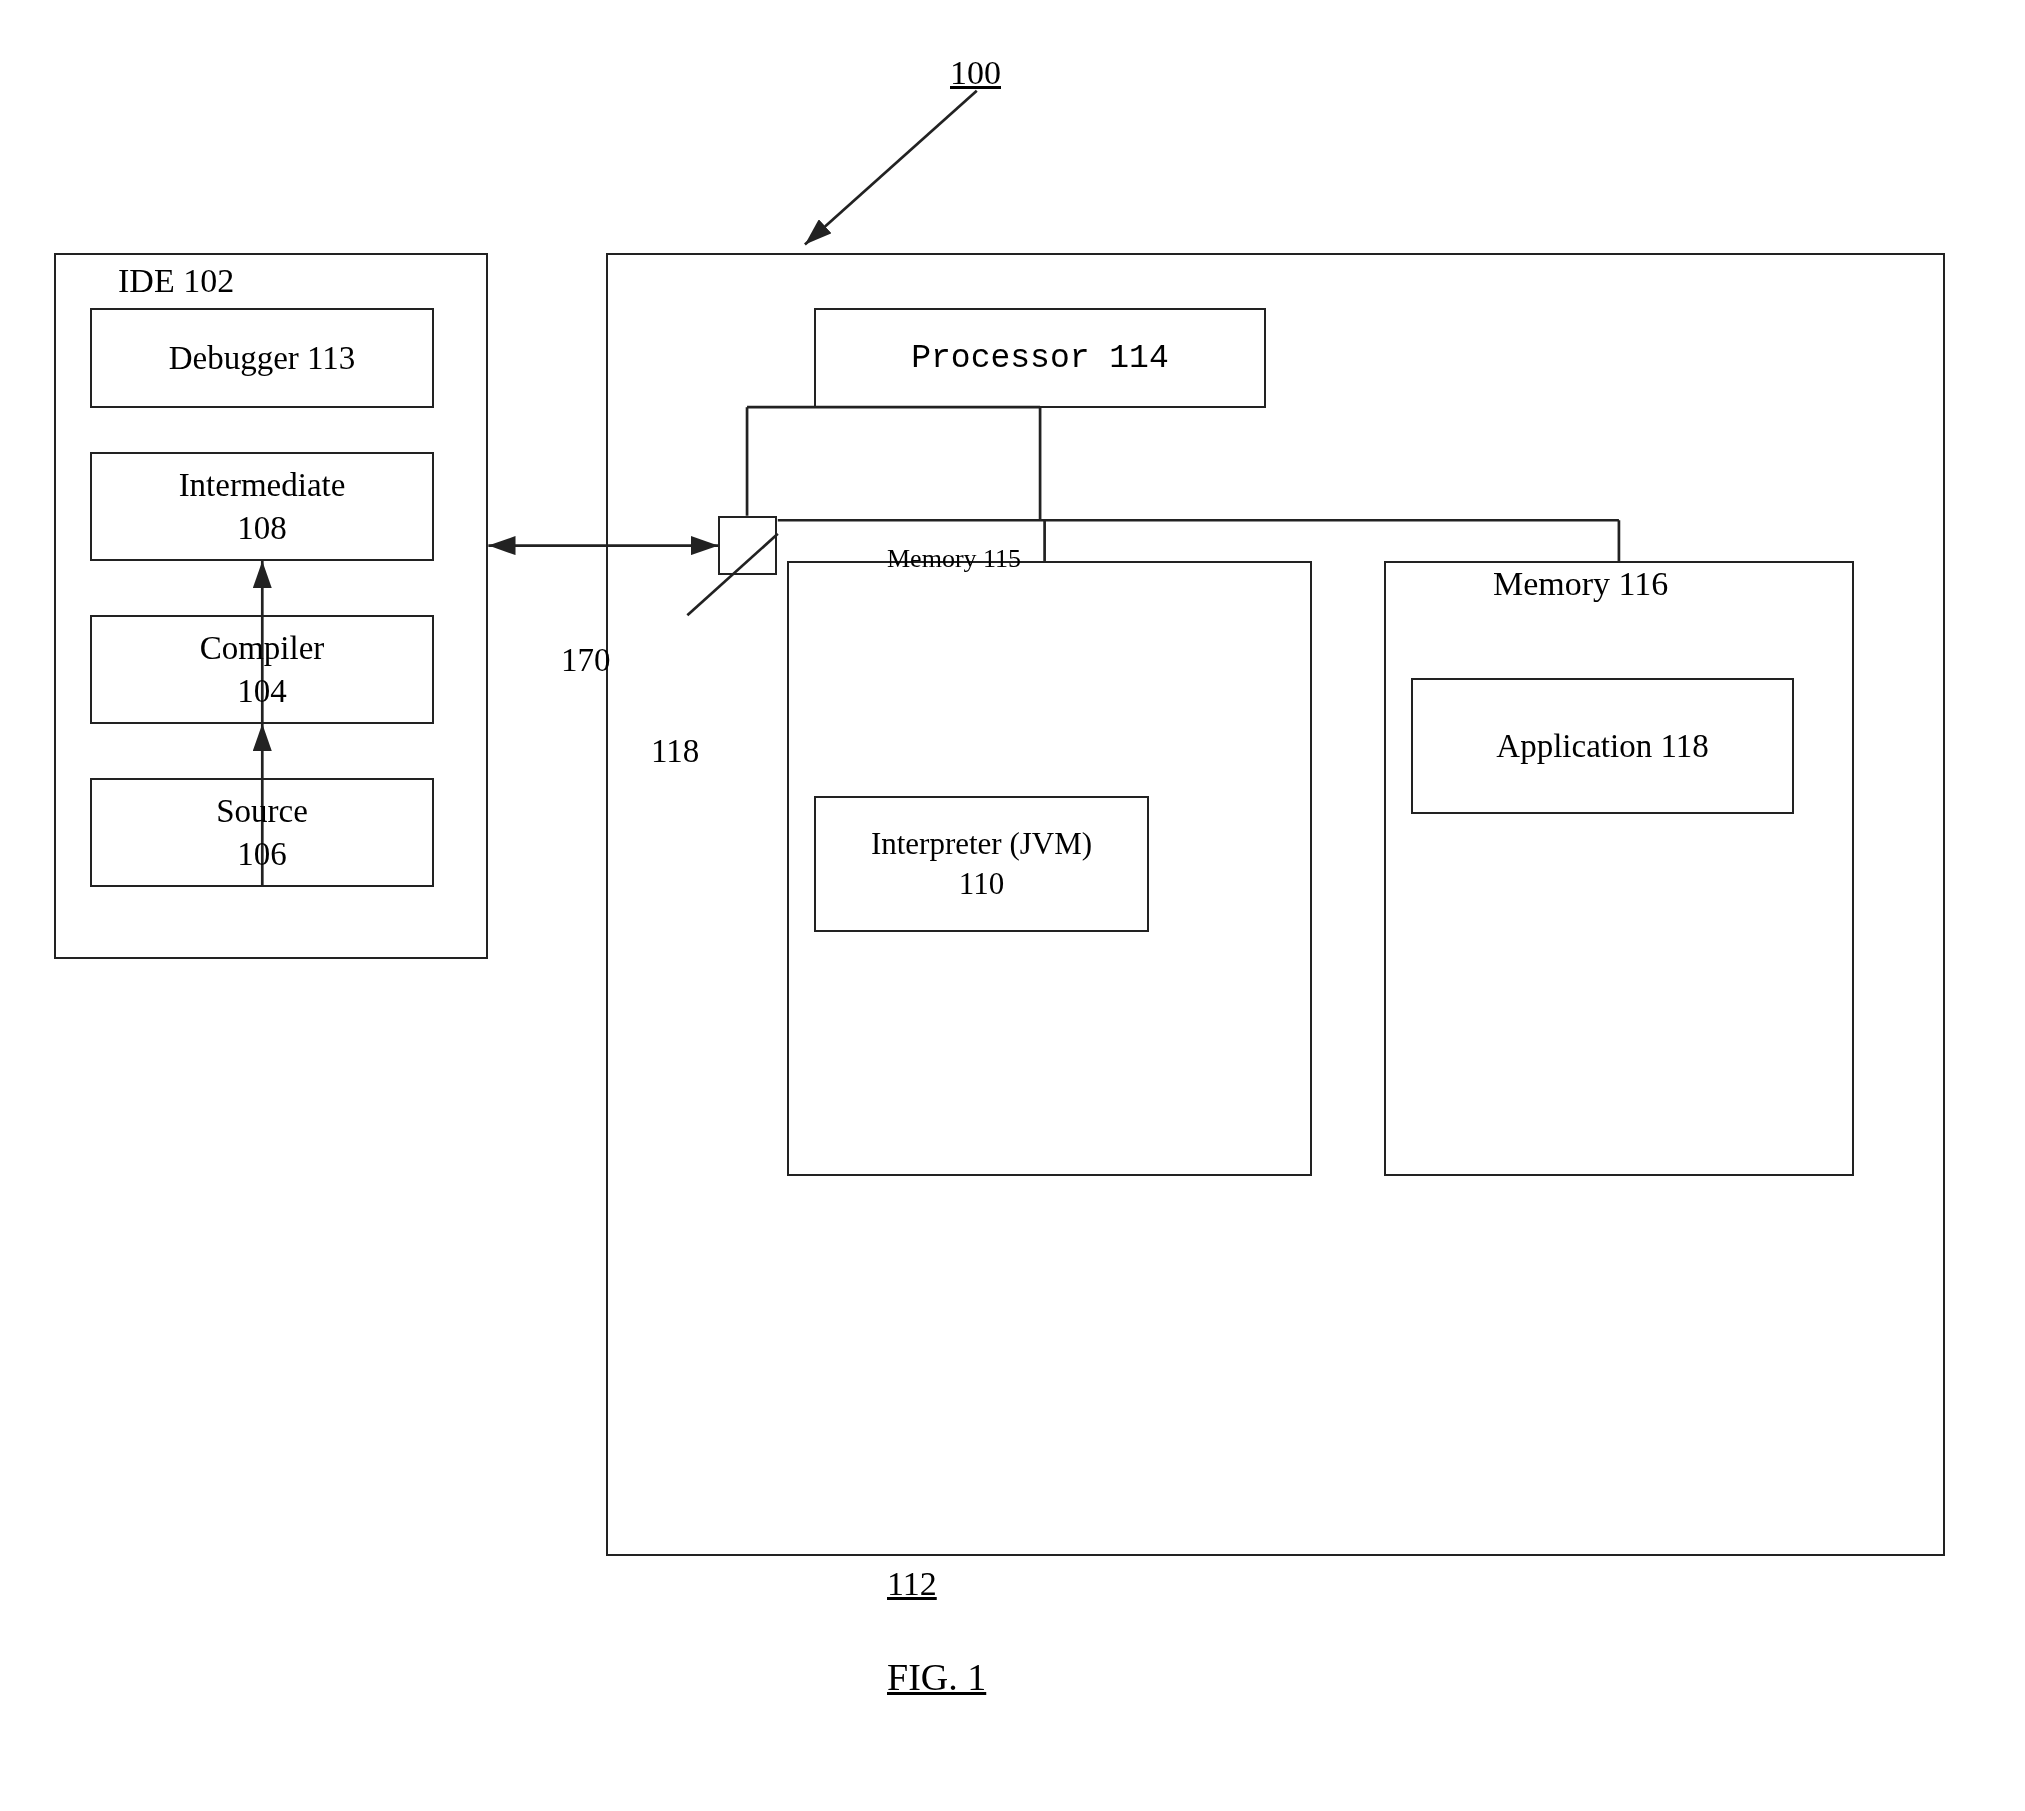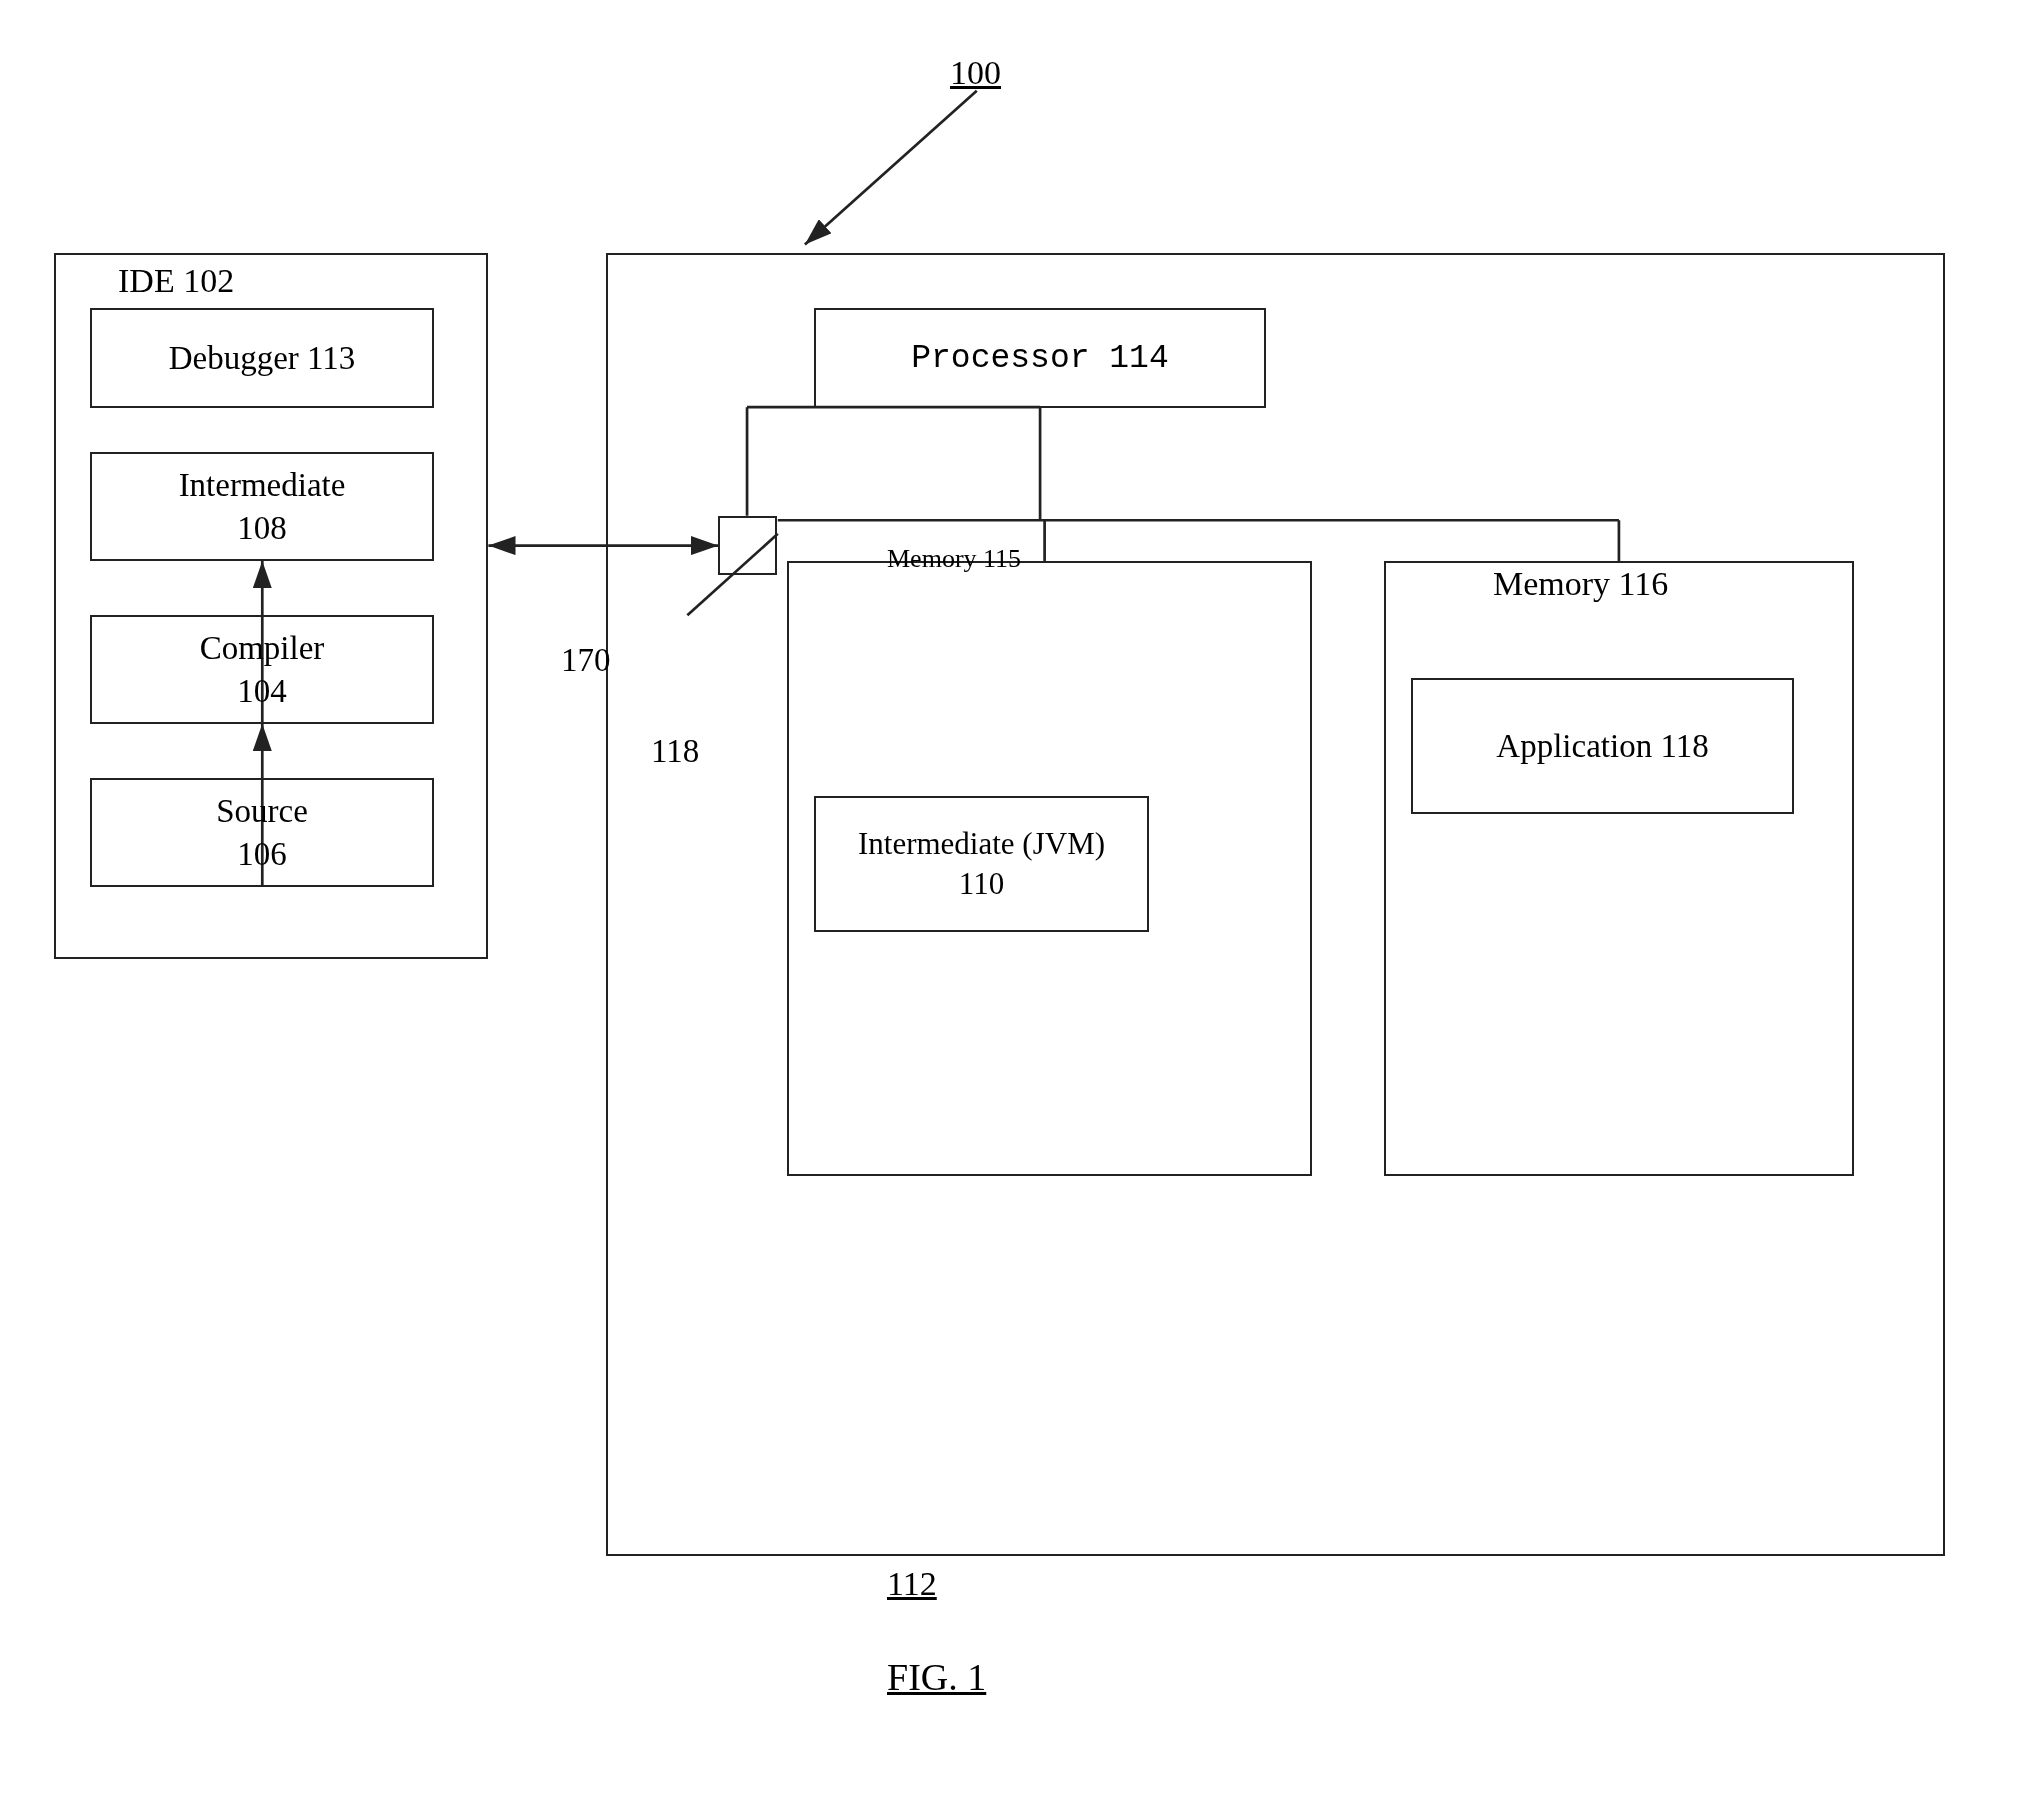--- a/index.html
+++ b/index.html
@@ -361,21 +361,21 @@
   </div>
 
   <div class="bus-box"></div>
 
   <div class="memory115-box"></div>
   <div class="memory115-label">Memory 115</div>
 
 
   <div class="interpreter-box">
     <span class="interpreter-label">
-      <span>Intermediate (JVM)</span><br>
+      <span>Interpreter (JVM)</span><br>
       <span>110</span>
     </span>
   </div>
 
   <div class="memory116-box"></div>
   <div class="memory116-label">Memory 116</div>
 
   <div class="application-box">
     <span class="application-label">Application 118</span>
   </div>

